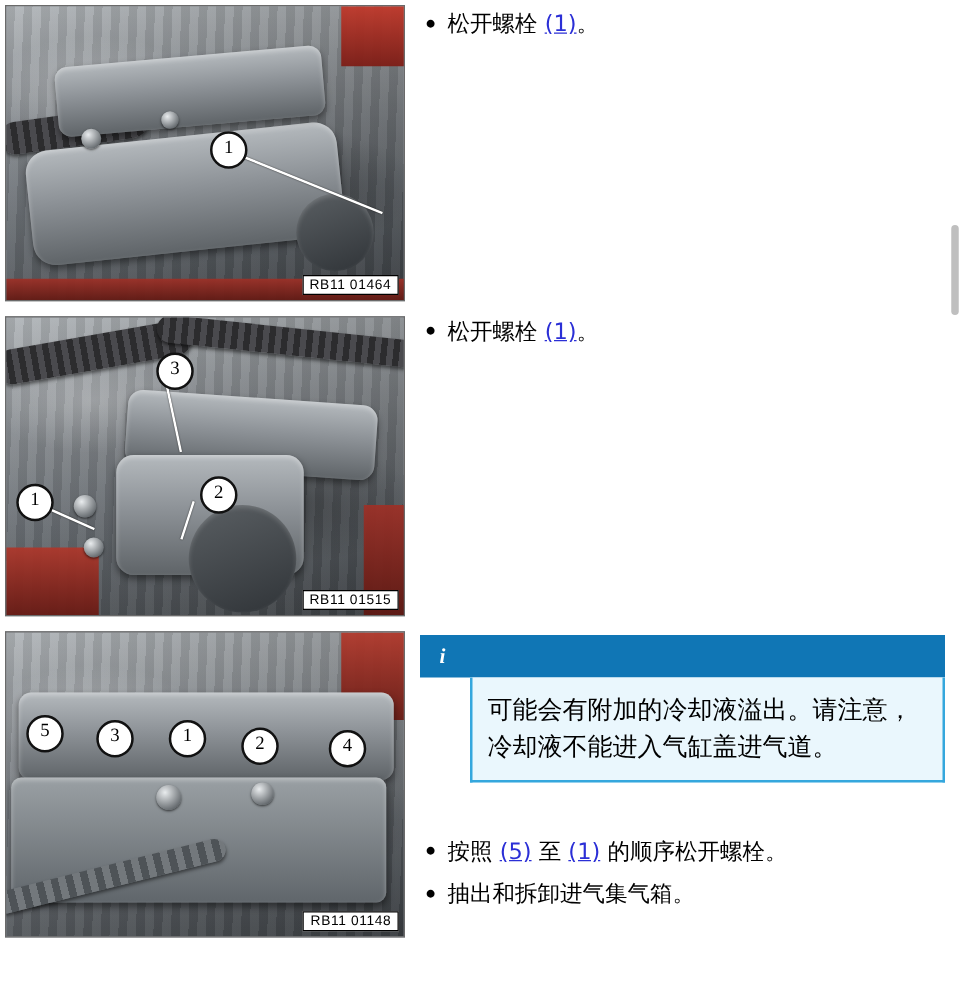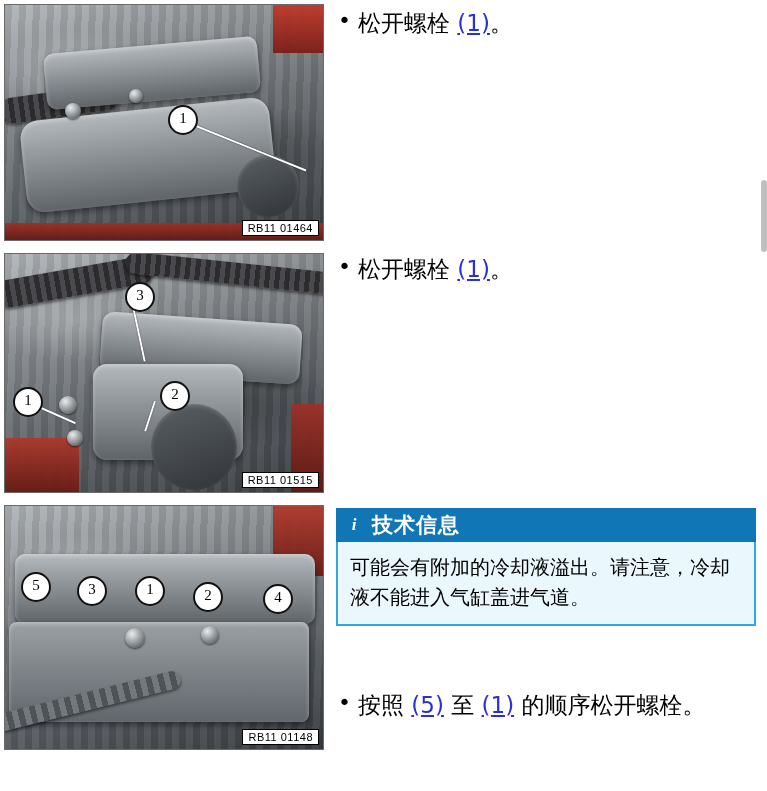--- a/index.html
+++ b/index.html
@@ -132,21 +132,21 @@
     width: 420px;
   }
   .bullet-list {
     list-style: none;
     margin: 0;
     padding: 0;
   }
   .bullet {
     position: relative;
     padding-left: 22px;
-    font-size: 23px;
+    font-size: 18px;
     line-height: 1.55;
     font-family: "DejaVu Sans", "Liberation Sans", sans-serif;
     margin-bottom: 6px;
     color: #000;
   }
   .bullet::before {
     content: "•";
     position: absolute;
     left: 2px;
     top: -2px;
@@ -157,21 +157,21 @@
     color: #2b2fd6;
     text-decoration: underline;
   }
 
   .block {
     position: absolute;
     width: 420px;
   }
   .b1 { top: 6px; }
   .b2 { top: 252px; }
-  .b3 { top: 688px; }
+  .b3 { top: 668px; }
 
   
   .infobox {
     position: absolute;
     top: 508px;
     left: 336px;
     width: 420px;
     box-sizing: border-box;
   }
   .infobox-header {
@@ -201,20 +201,21 @@
     letter-spacing: 1px;
   }
   .infobox-body {
     border: 2px solid #35a7dd;
     border-top: none;
     background: #eaf7fd;
     padding: 10px 12px 12px 12px;
     font-size: 20px;
     line-height: 1.5;
     box-sizing: border-box;
+    margin-left: 40px;
   }
 
   
   .scroll-sliver {
     position: absolute;
     right: 0;
     top: 180px;
     width: 6px;
     height: 72px;
     background: #bfbfbf;
@@ -290,26 +291,26 @@
 
     <div class="block b2">
       <ul class="bullet-list">
         <li class="bullet"><span>松开螺栓 </span><span class="ref">(1)</span><span>。</span></li>
       </ul>
     </div>
 
     <div class="block b3">
       <ul class="bullet-list">
         <li class="bullet"><span>按照 </span><span class="ref">(5)</span><span> 至 </span><span class="ref">(1)</span><span> 的顺序松开螺栓。</span></li>
+        <li class="bullet"><span>抽出和拆卸进气集气箱。</span></li>
       </ul>
     </div>
   </div>
 
   <div class="infobox">
     <div class="infobox-header">
       <span class="info-i">i</span>
-      <span class="infobox-title">技术信息</span>
     </div>
     <div class="infobox-body">可能会有附加的冷却液溢出。请注意，冷却液不能进入气缸盖进气道。</div>
   </div>
 
   <div class="scroll-sliver"></div>
 </div>
 
 </body></html>

